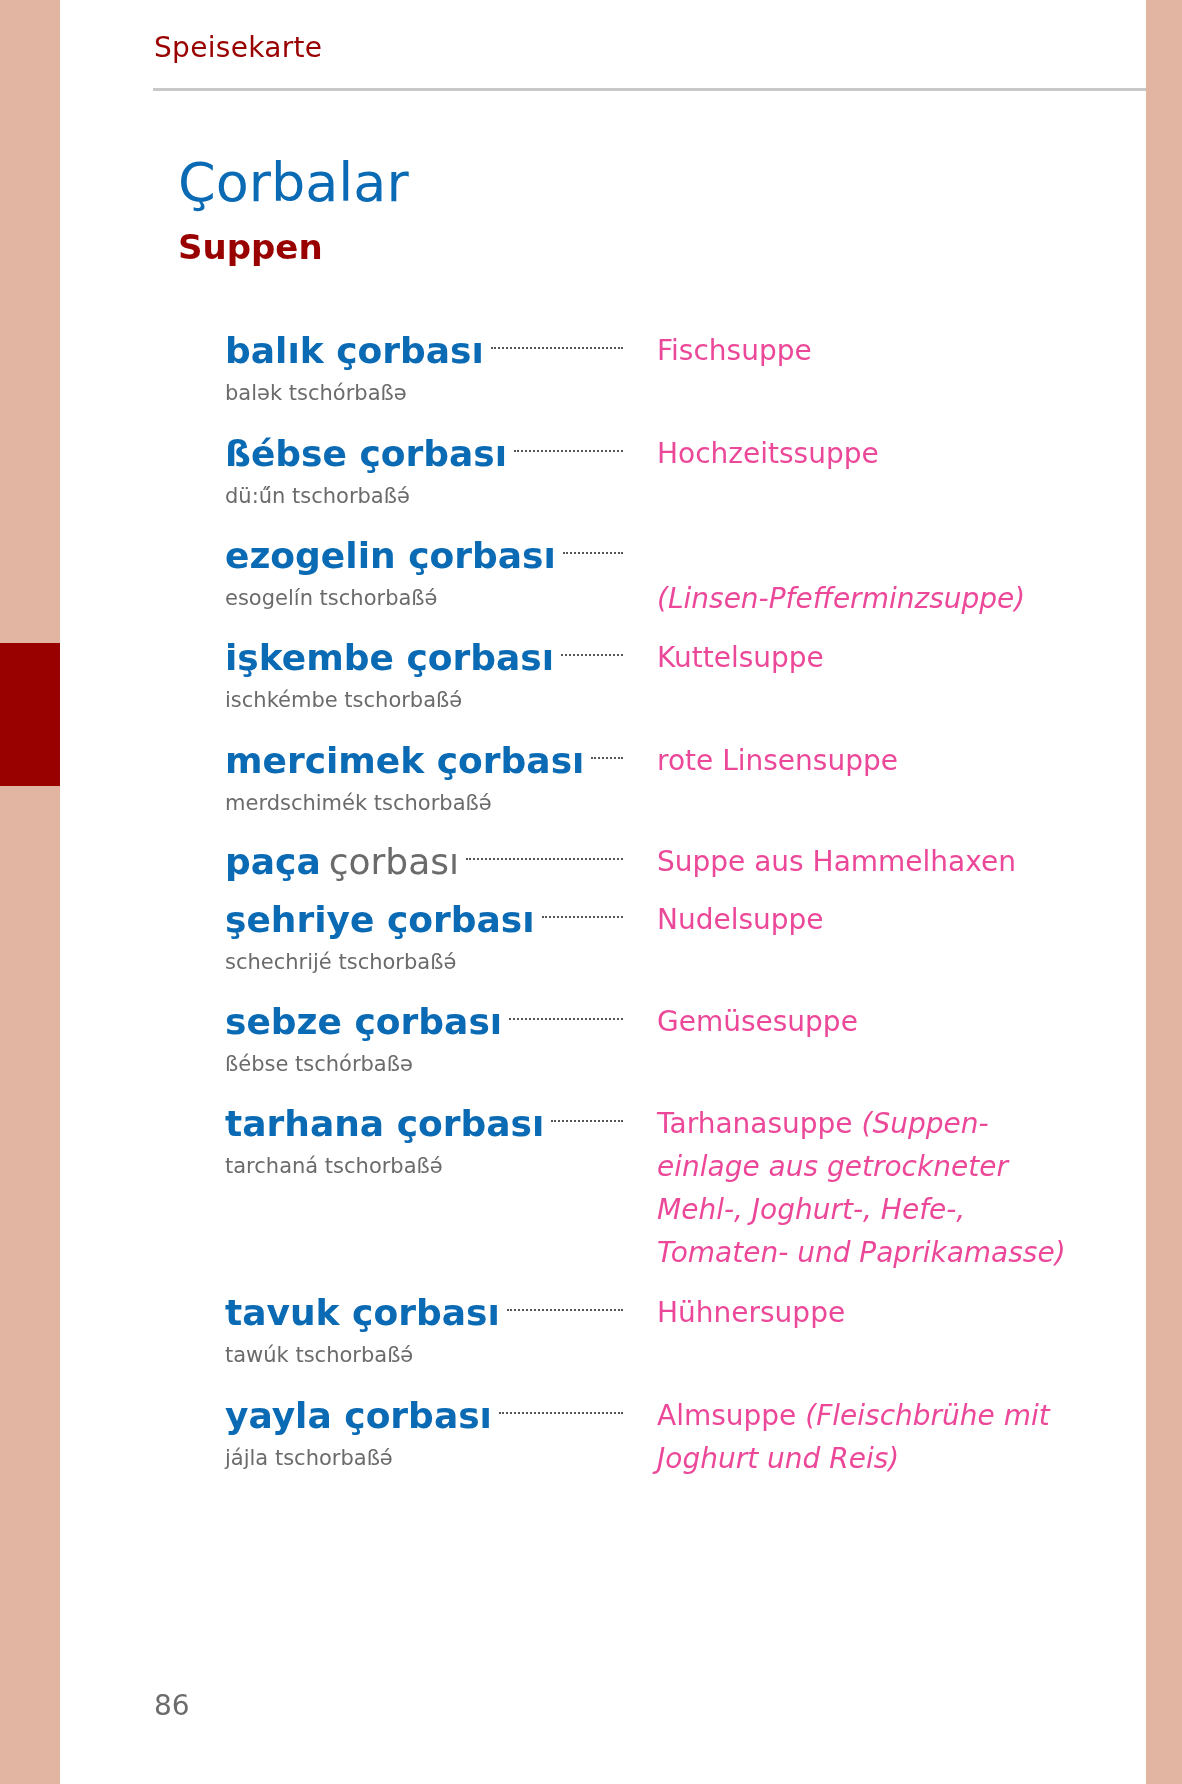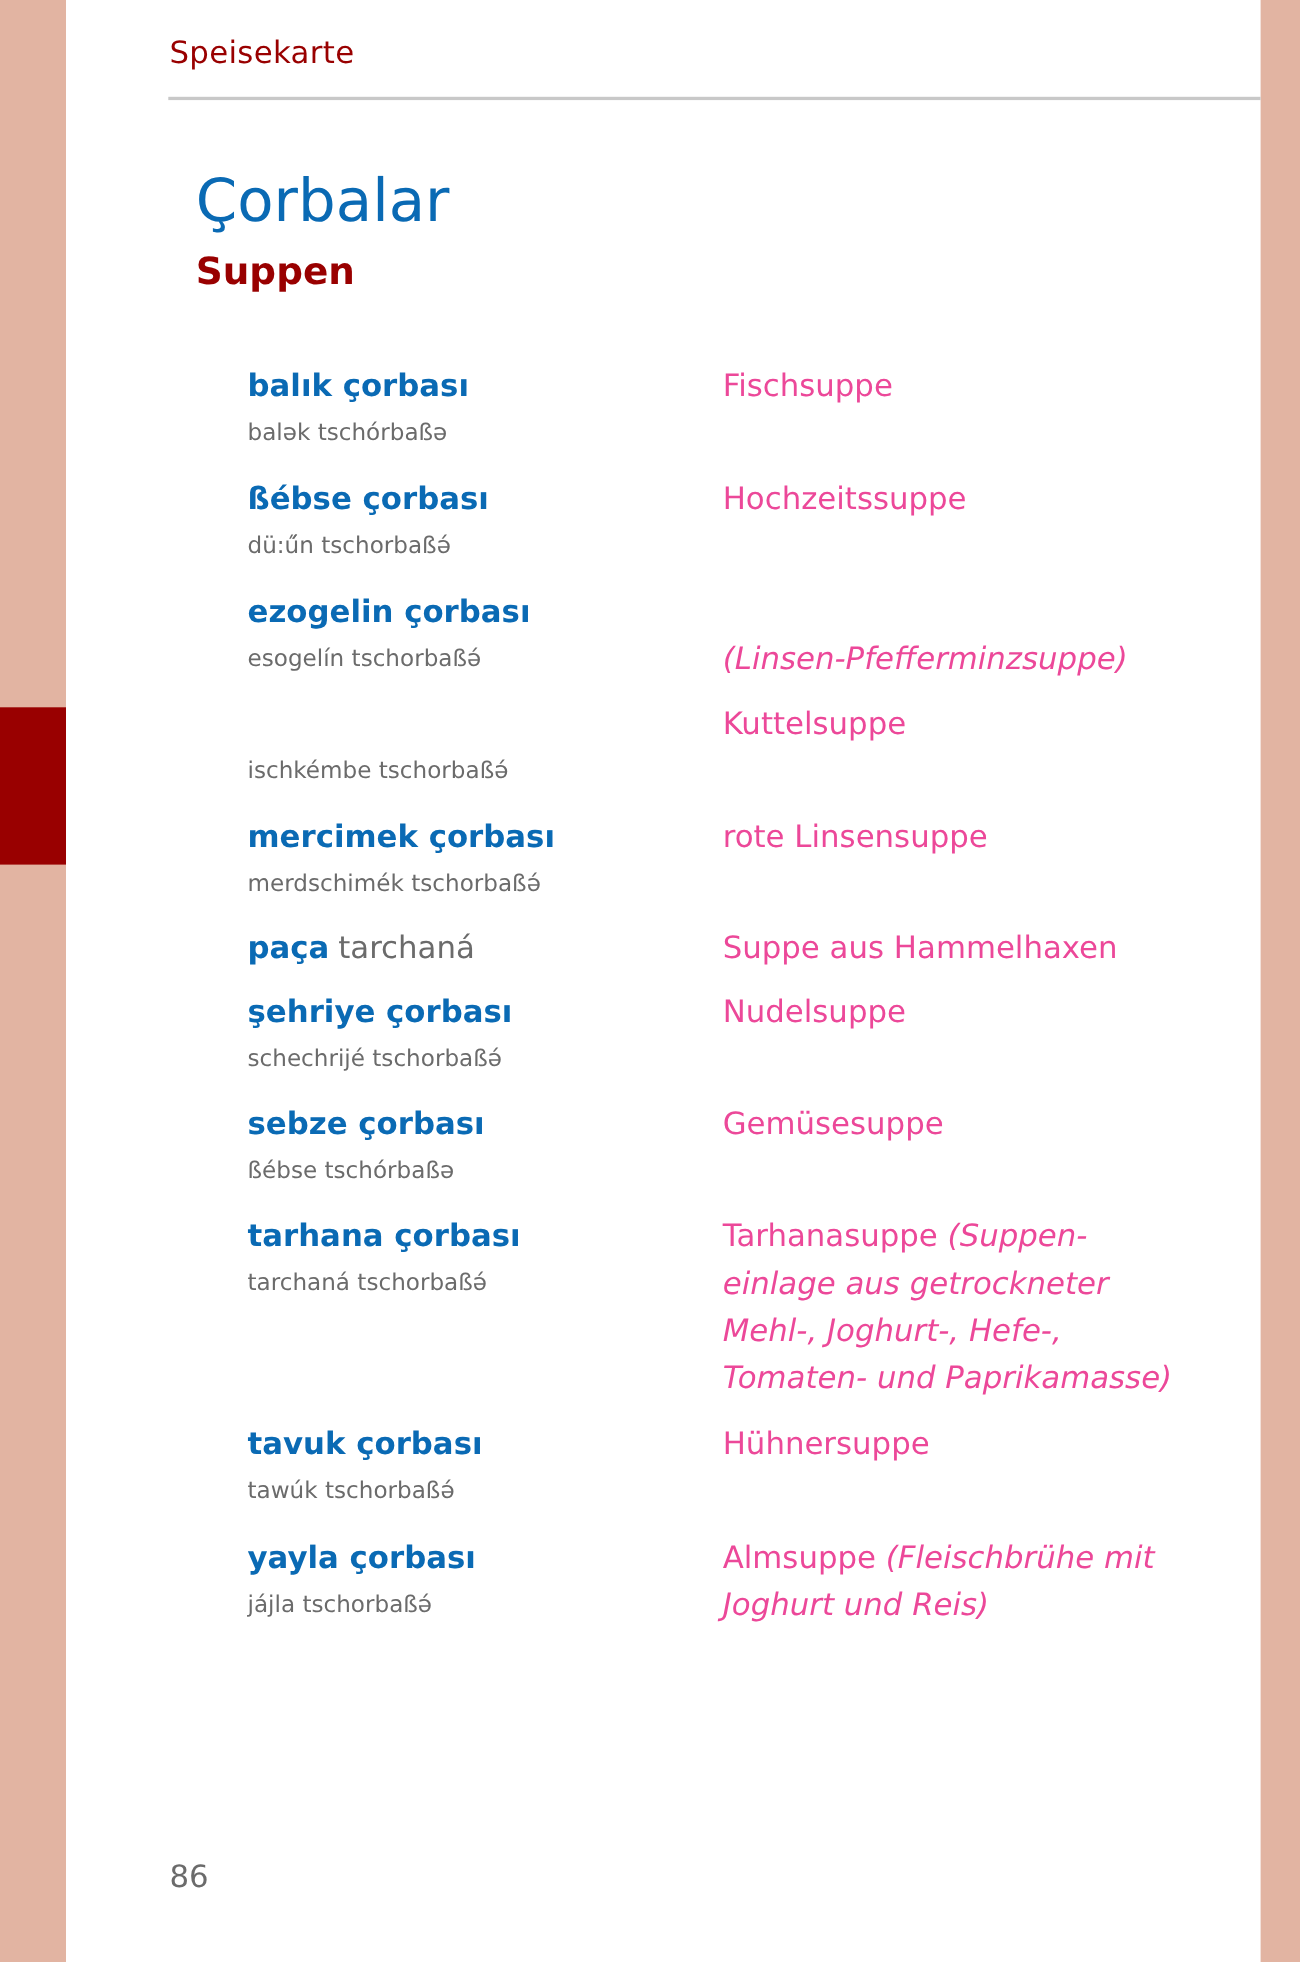--- a/index.html
+++ b/index.html
@@ -20,22 +20,22 @@
     position: absolute; left: 178px; top: 155px; font-size: 54px; color: #0a6ab4;
     line-height: 56px;
   }
   .section-subtitle {
     position: absolute; left: 178px; top: 225px; font-size: 34px; font-weight: bold; color: #990000;
     line-height: 44px;
   }
   .entry { position: absolute; left: 225px; width: 920px; }
   .tr-line {
     position: absolute; left: 0; top: 0; width: 398px; height: 43px;
-    display: flex; align-items: flex-start; white-space: nowrap; overflow: hidden;
-    font-size: 28px; line-height: 43px;
+    display: flex; align-items: center; white-space: nowrap; overflow: hidden;
+    font-size: 36px; line-height: 43px;
   }
   .tr-term { color: #0a6ab4; font-weight: bold; }
   .tr-inline-pron { color: #6b6b6b; margin-left: 8px; }
   .leader {
     flex: 1 1 auto; margin-left: 7px; height: 2px; align-self: auto;
     border-bottom: 2px dotted #555555; transform: translateY(-4px); min-width: 20px;
   }
   .pron {
     position: absolute; left: 0; top: 43px; font-size: 21px; line-height: 43px; color: #6b6b6b;
     white-space: nowrap;
@@ -83,39 +83,40 @@
   <div class="tr-line">
     <span class="tr-term">ezogelin çorbası</span>
     <span class="leader"></span>
   </div>
   <div class="pron">esogelín tschorbaßə́</div>
   <div class="de"><br><span class="de-note">(Linsen-Pfefferminzsuppe)</span></div>
 </div>
 
 <div class="entry" style="top:636px;">
   <div class="tr-line">
+    <span class="tr-term">işkembe çorbası</span>
     <span class="leader"></span>
   </div>
   <div class="pron">ischkémbe tschorbaßə́</div>
   <div class="de"><span>Kuttelsuppe</span></div>
 </div>
 
 <div class="entry" style="top:739px;">
   <div class="tr-line">
     <span class="tr-term">mercimek çorbası</span>
     <span class="leader"></span>
   </div>
   <div class="pron">merdschimék tschorbaßə́</div>
   <div class="de"><span>rote Linsensuppe</span></div>
 </div>
 
 <div class="entry" style="top:840px;">
   <div class="tr-line">
     <span class="tr-term">paça</span>
-    <span class="tr-inline-pron">tarchaná</span>
+    <span class="tr-inline-pron">çorbası</span>
     <span class="leader"></span>
   </div>
   <div class="de"><span>Suppe aus Hammelhaxen</span></div>
 </div>
 
 <div class="entry" style="top:898px;">
   <div class="tr-line">
     <span class="tr-term">şehriye çorbası</span>
     <span class="leader"></span>
   </div>

